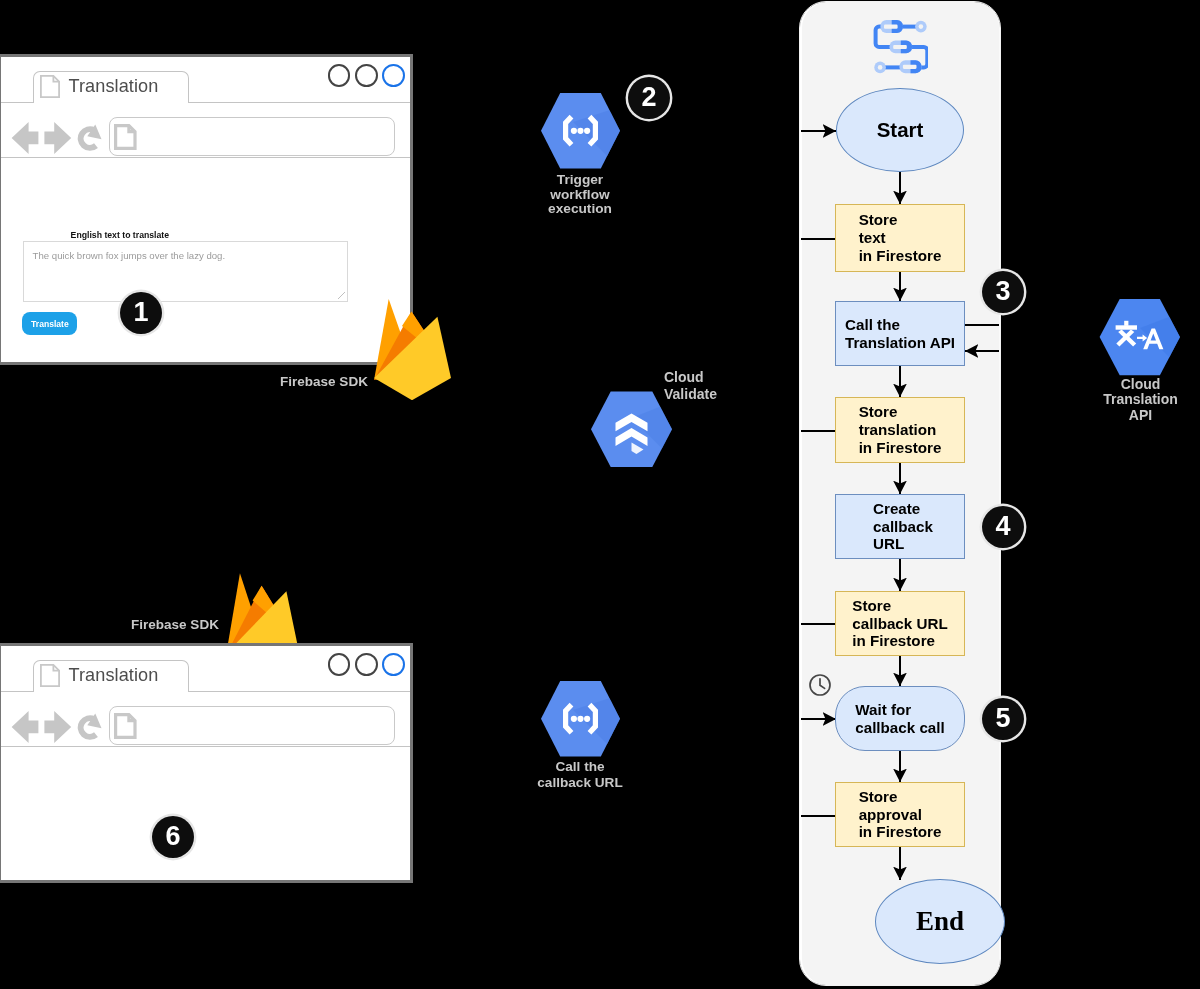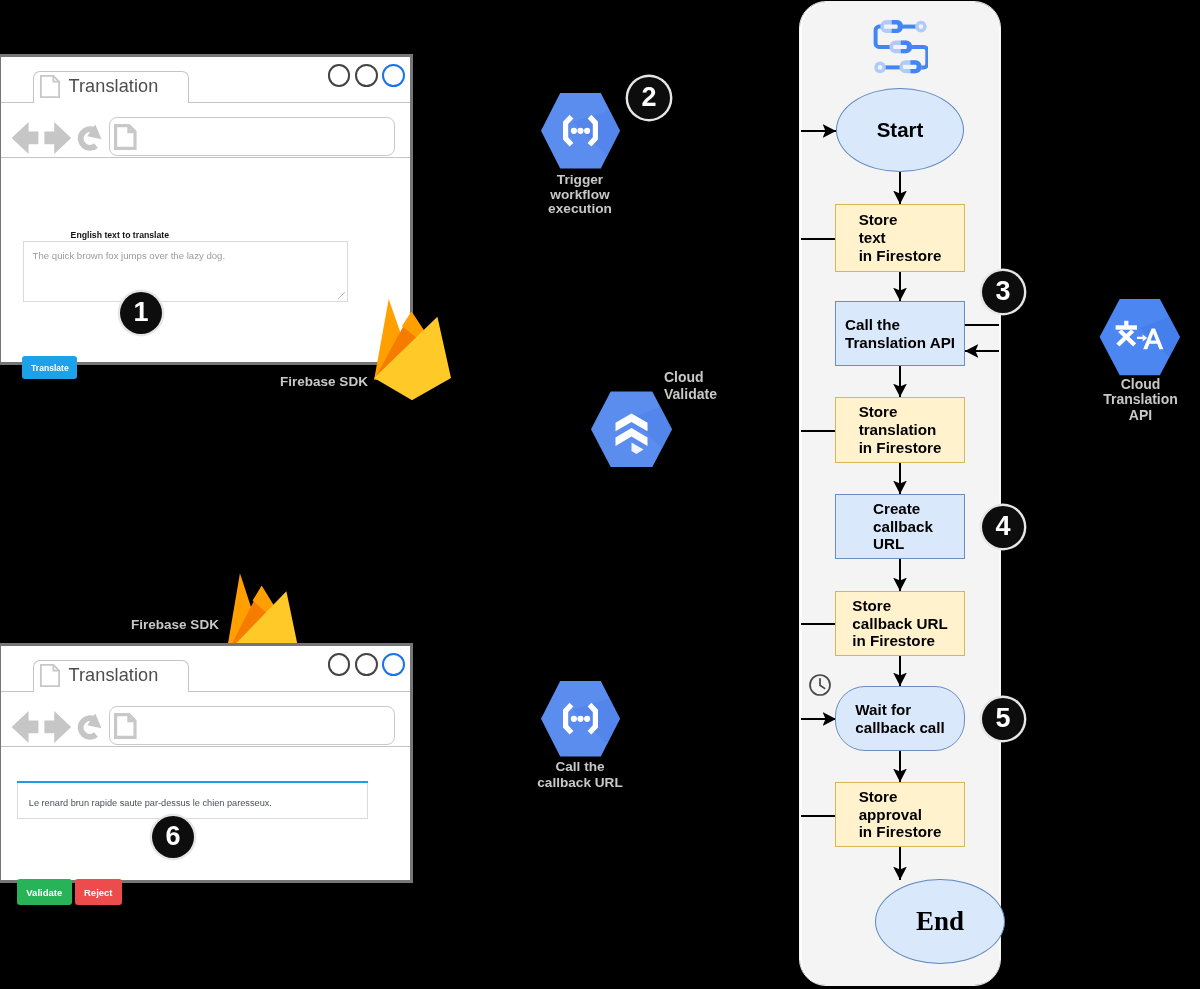--- a/index.html
+++ b/index.html
@@ -25,22 +25,22 @@
              box-sizing:border-box;background:#fff;}
   .bw-url{position:absolute;left:107.5px;top:14px;right:15px;height:39px;
           border:1.6px solid #c9c9c9;border-radius:8px;box-sizing:border-box;}
   .bw-body{position:relative;background:#fff;}
 
   .h1{color:#1b9cec;font-weight:bold;}
   .lbl{color:#111;font-weight:bold;padding-left:48px;}
   .ta{border:1px solid #d9d9d9;background:#fff;box-sizing:border-box;
       position:absolute;}
   .ta-ph{position:absolute;color:#9b9b9b;}
-  .btn{position:absolute;color:#fff;border-radius:3px;display:flex;
-       align-items:center;justify-content:center;font-weight:bold;margin-top:44px;}
+  .btn{position:absolute;color:#fff;border-radius:8px;display:flex;
+       align-items:center;justify-content:center;font-weight:bold;}
 
   
   .wfpanel{position:absolute;background:#f4f4f4;border-radius:26px;
            box-shadow:inset 2px 0 0 #ffffff, inset -1px 0 0 #fafafa;
            outline:1.3px solid #f2f2f2;}
   .node{position:absolute;box-sizing:border-box;display:flex;
         align-items:center;justify-content:center;text-align:left;
         font-weight:bold;color:#000;line-height:1.18;}
   .node.blue{background:#dae8fc;border:1.4px solid #6c8ebf;}
   .node.yellow{background:#fff2cc;border:1.4px solid #d6b656;}
@@ -370,28 +370,20 @@
       <path d="M19.20 4.35 A12.3 12.3 0 1 0 21.91 24.92 L18.05 20.33 A6.3 6.3 0 1 1 16.66 9.79 Z" fill="#c6c6c6"></path>
       <path d="M19.3 1.6 L25.5 16.2 L11.3 13.2 Z" fill="#c6c6c6"></path>
     </svg>
     <div class="bw-url">
       <svg class="abs" style="left:4.2px;top:6.1px;" width="23" height="26" viewBox="0 0 23 26">
         <path d="M1.6 1.6 h13.3 l6.1 6.1 v16.7 h-19.4 z" fill="none" stroke="#c8c8c8" stroke-width="3.2"></path>
         <path d="M14.9 1.6 v6.1 h6.1" fill="none" stroke="#c8c8c8" stroke-width="3.2"></path>
       </svg>
     </div>
   </div>
-  <div class="bw-body" style="height:133px;">
-    <div class="abs" style="left:16.2px;top:33.5px;width:351px;height:2.2px;background:#1b9cec;"></div>
-    <div class="ta" style="left:16.2px;top:35.5px;width:351px;height:36px;border-top:none;">
-      <div class="abs" style="left:10.6px;top:16px;font-size:9.2px;color:#4a4f57;line-height:1;">Le renard brun rapide saute par-dessus le chien paresseux.</div>
-    </div>
-    <div class="btn" style="left:16px;top:88px;width:54.5px;height:26px;background:#29b358;font-size:9.5px;">Validate</div>
-    <div class="btn" style="left:73.5px;top:88px;width:47.5px;height:26px;background:#ec4c4c;font-size:9.5px;">Reject</div>
-  </div>
 </div>
 
 <div class="badge" style="left:120px;top:292px;width:42px;height:42px;font-size:27px;">1</div>
 <div class="badge" style="left:628px;top:77px;width:42px;height:42px;font-size:27px;">2</div>
 <div class="badge" style="left:982px;top:271px;width:42px;height:42px;font-size:27px;">3</div>
 <div class="badge" style="left:982px;top:506px;width:42px;height:42px;font-size:27px;">4</div>
 <div class="badge" style="left:982px;top:698px;width:42px;height:42px;font-size:27px;">5</div>
 <div class="badge" style="left:152px;top:816px;width:42px;height:42px;font-size:27px;">6</div>
 
 </body></html>

